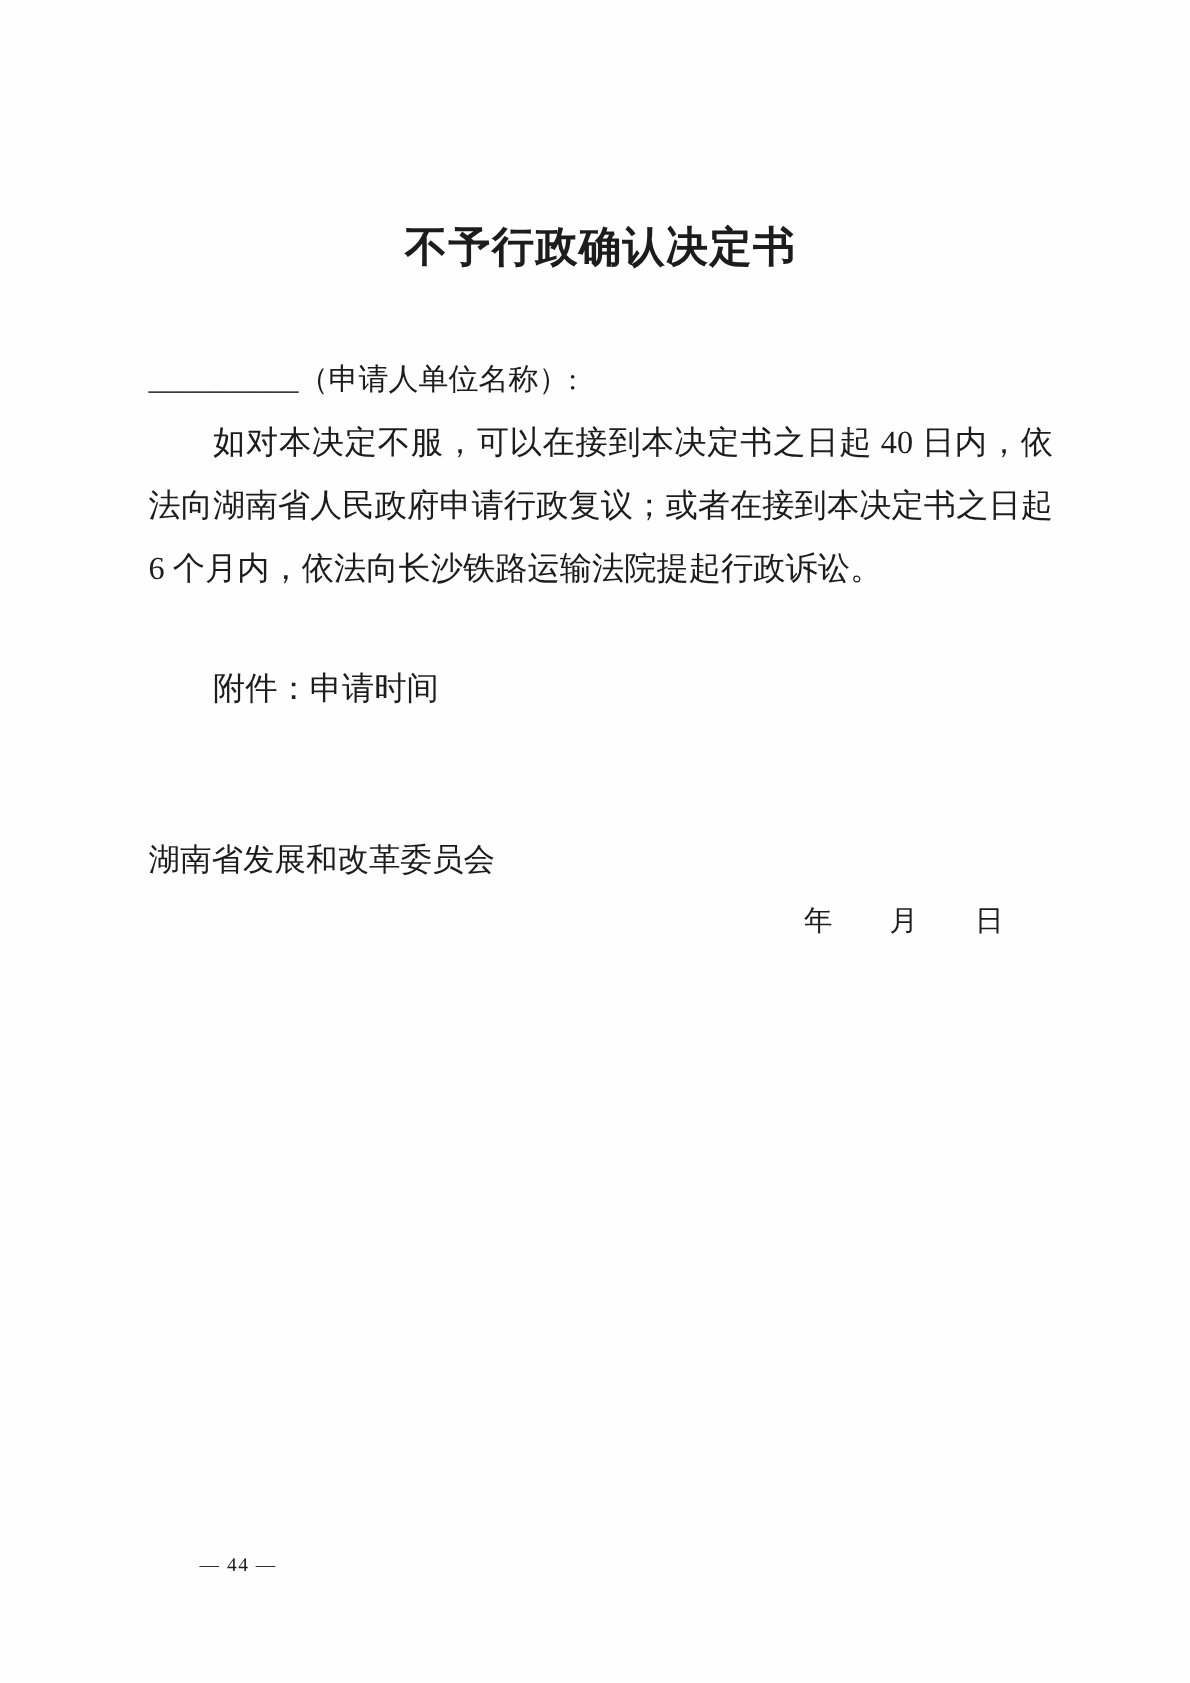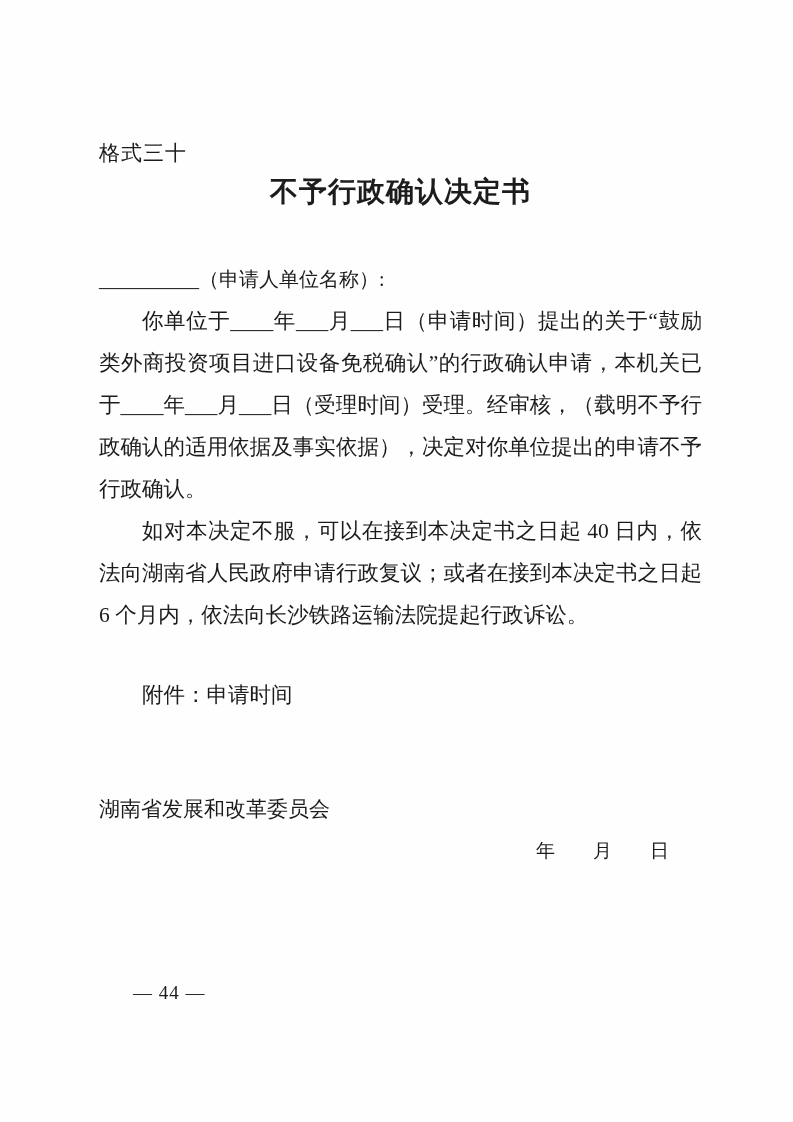--- a/index.html
+++ b/index.html
@@ -68,41 +68,39 @@
     margin: 0;
     font-size: 19px;
     line-height: 42px;
     text-align: right;
     padding-right: 33px;
     white-space: pre;
   }
   .page-number {
     position: absolute;
     left: 133px;
-    top: 980px;
-    font-size: 19px;
+    top: 1030px;
+    font-size: 13px;
     line-height: 26px;
     letter-spacing: 1px;
     text-align: right;
   }
 </style>
 </head>
 <body>
 
 <div class="page">
   <div class="content">
 
-    <div class="format-label">格式三十</div>
 
     <div class="doc-title">不予行政确认决定书</div>
 
     <div class="body-text">
       <p class="salutation">__________（申请人单位名称）:</p>
 
-      <p class="para">你单位于____年___月___日（申请时间）提出的关于“鼓励类外商投资项目进口设备免税确认”的行政确认申请，本机关已于____年___月___日（受理时间）受理。经审核，（载明不予行政确认的适用依据及事实依据），决定对你单位提出的申请不予行政确认。</p>
 
       <p class="para">如对本决定不服，可以在接到本决定书之日起 40 日内，依法向湖南省人民政府申请行政复议；或者在接到本决定书之日起 6 个月内，依法向长沙铁路运输法院提起行政诉讼。</p>
 
       <p class="attachment">附件：申请时间</p>
     </div>
 
     <p class="signature-org">湖南省发展和改革委员会</p>
 
     <p class="signature-date">年　　月　　日</p>
 

